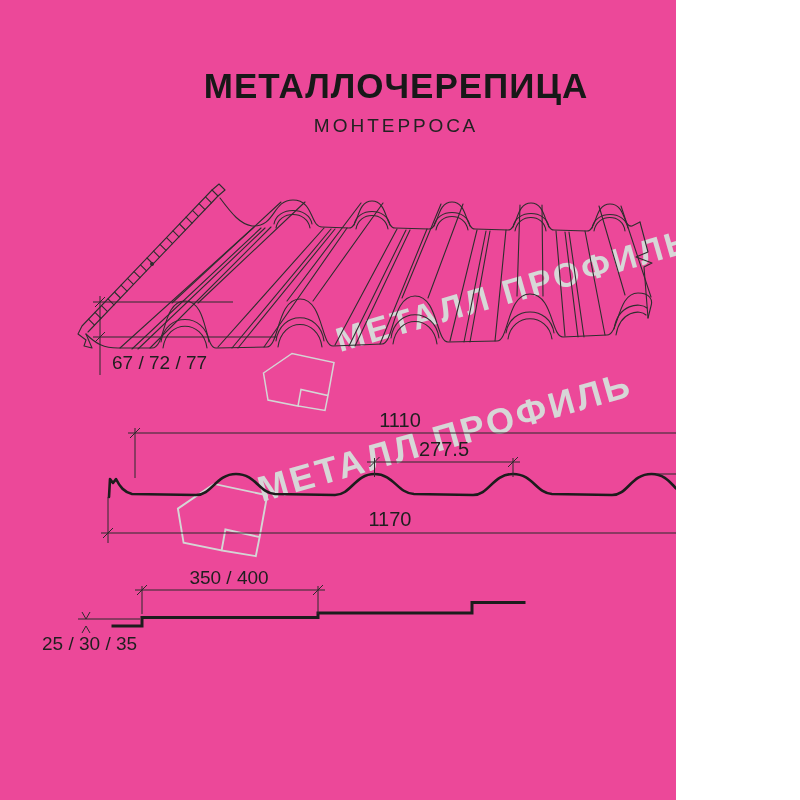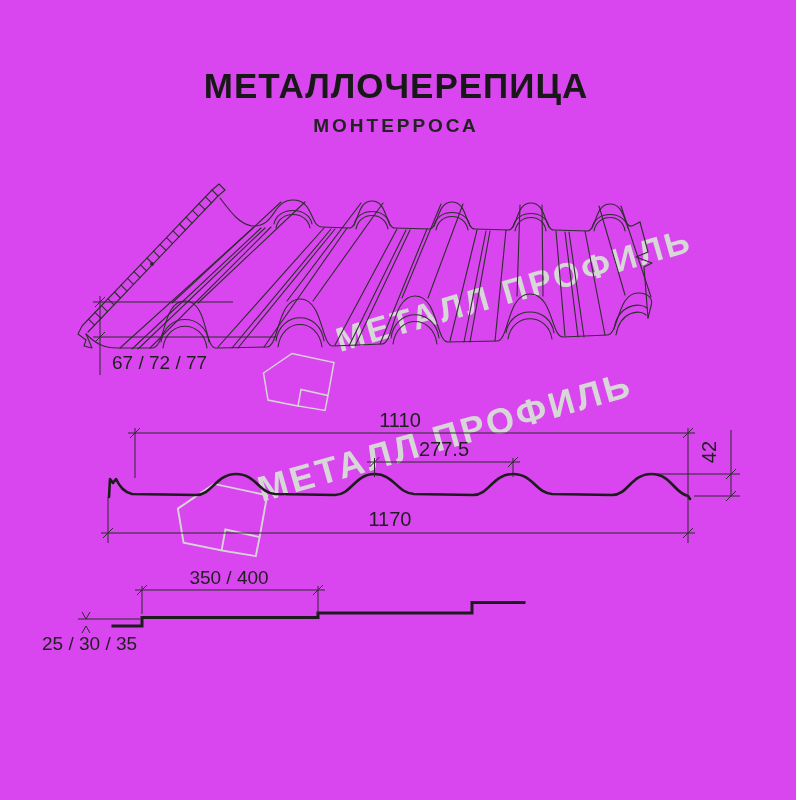--- a/index.html
+++ b/index.html
@@ -1,20 +1,20 @@
 <!DOCTYPE html>
 <html><head>
 <meta charset="utf-8">
 <style>
   html,body{margin:0;padding:0;background:#ffffff;}
-  .page{position:relative;width:796px;height:800px;background:#d946ef;overflow:hidden;
+  .page{position:relative;width:676px;height:800px;background:#ec4899;overflow:hidden;
         font-family:"Liberation Sans", sans-serif;}
   .header{position:absolute;top:68px;left:0;width:792px;text-align:center;}
   .title{font-size:35px;font-weight:800;letter-spacing:1px;color:#181818;line-height:1.05;}
-  .subtitle{margin-top:10px;font-size:19px;font-weight:700;letter-spacing:3px;color:#222;}
+  .subtitle{margin-top:10px;font-size:19px;font-weight:400;letter-spacing:3px;color:#222;}
   svg{position:absolute;top:0;left:0;}
   .thin{stroke:#2b2b2b;stroke-width:1;fill:none;}
   .wire{stroke:#2e2e2e;stroke-width:1.1;fill:none;stroke-linecap:round;stroke-linejoin:round;}
   .bold{stroke:#1c1c1c;stroke-width:2.6;fill:none;stroke-linecap:round;stroke-linejoin:round;}
   .bold3{stroke:#1c1c1c;stroke-width:3;fill:none;stroke-linecap:square;}
   .dimtxt{font-family:"Liberation Sans", sans-serif;font-size:20px;fill:#1f1f1f;}
   .dimtxt-s{font-family:"Liberation Sans", sans-serif;font-size:19px;fill:#1f1f1f;}
   .wm{fill:none;stroke:#d5d5d5;stroke-width:2;}
   .wmtxt{font-family:"Liberation Sans", sans-serif;font-weight:700;font-size:34px;
          letter-spacing:3px;fill:#d7d7d7;}

